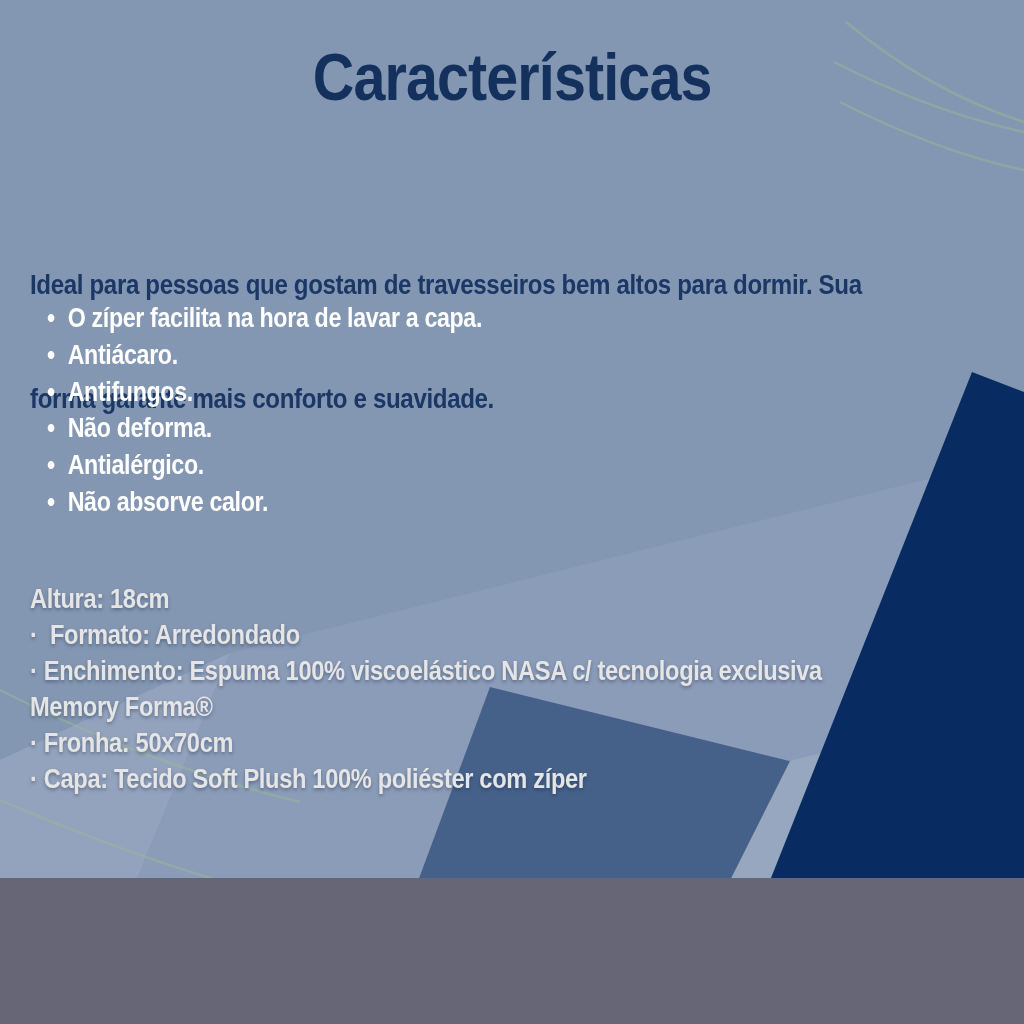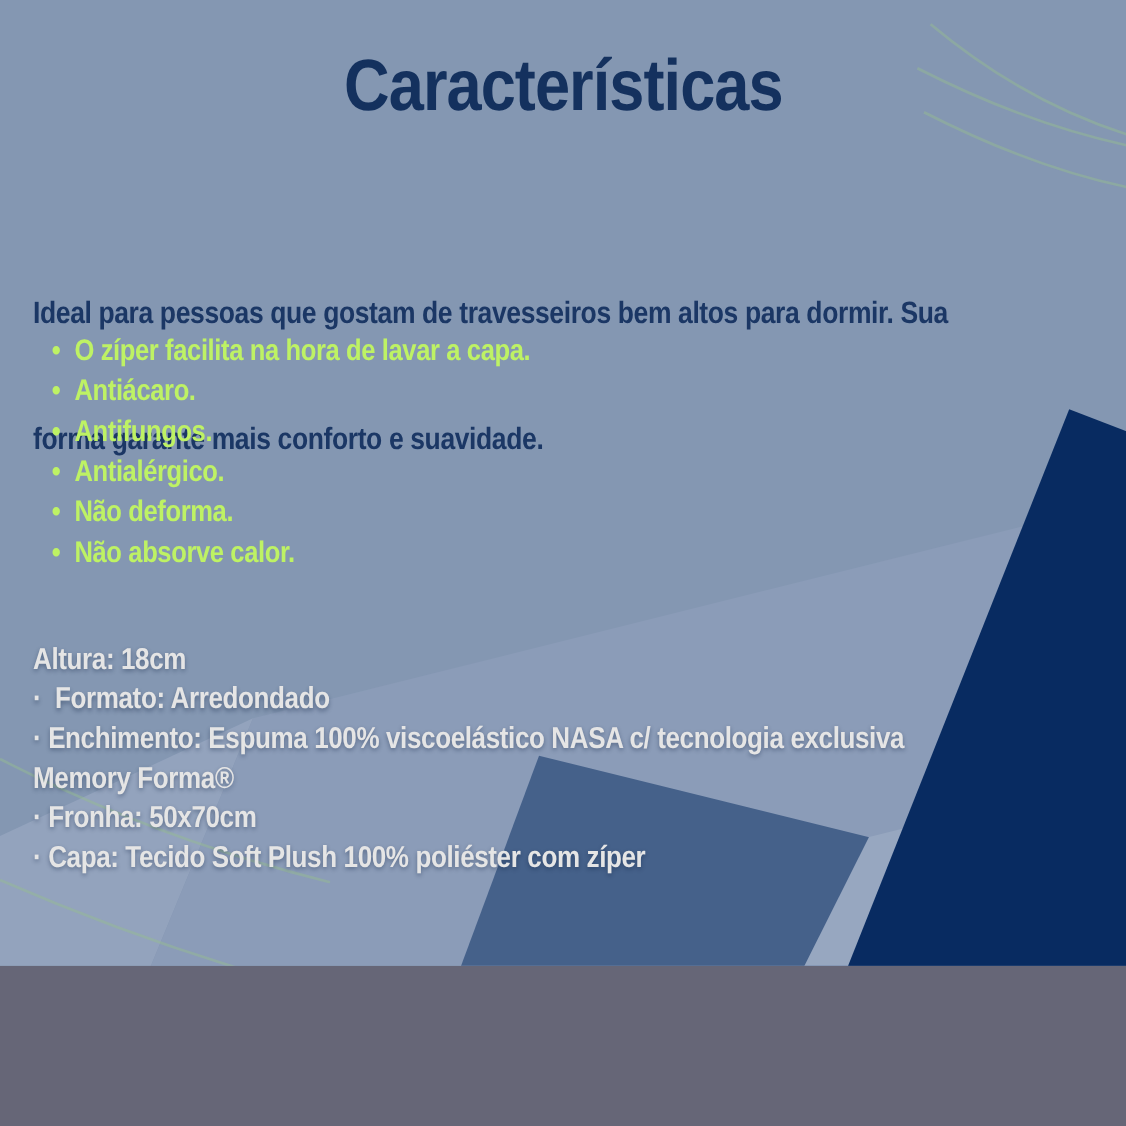--- a/index.html
+++ b/index.html
@@ -18,21 +18,21 @@
   .title .squeezeC{display:inline-block;transform:scaleX(.87);transform-origin:center;}
 
   .intro{
     position:absolute;left:30px;top:190px;color:#1B3765;
     font-size:28px;font-weight:700;line-height:38px;white-space:pre;
   }
   .squeeze{display:inline-block;transform:scaleX(.86);transform-origin:left center;letter-spacing:-.4px;}
 
   .bullets{
     position:absolute;left:47px;top:300px;margin:0;padding:0;list-style:none;
-    color:#bef264;font-size:27px;font-weight:700;
+    color:#ffffff;font-size:27px;font-weight:700;
   }
   .bullets li{line-height:36.8px;white-space:pre;}
   .dot{margin-right:15px;}
 
   .specs{
     position:absolute;left:30px;top:581px;color:#e5e5e5;
     font-size:27.5px;font-weight:700;
   }
   .spec-line{
     line-height:35.9px;white-space:pre;
@@ -77,22 +77,22 @@
 
   <div class="intro">
     <div><span class="squeeze">Ideal para pessoas que gostam de travesseiros bem altos para dormir. Sua</span></div>
     <div><span class="squeeze">forma garante mais conforto e suavidade.</span></div>
   </div>
 
   <ul class="bullets">
     <li><span class="squeeze"><span class="dot">•</span><span>O zíper facilita na hora de lavar a capa.</span></span></li>
     <li><span class="squeeze"><span class="dot">•</span><span>Antiácaro.</span></span></li>
     <li><span class="squeeze"><span class="dot">•</span><span>Antifungos.</span></span></li>
+    <li><span class="squeeze"><span class="dot">•</span><span>Não deforma.</span></span></li>
     <li><span class="squeeze"><span class="dot">•</span><span>Antialérgico.</span></span></li>
-    <li><span class="squeeze"><span class="dot">•</span><span>Não deforma.</span></span></li>
     <li><span class="squeeze"><span class="dot">•</span><span>Não absorve calor.</span></span></li>
   </ul>
 
   <div class="specs">
     <div class="spec-line"><span class="squeeze">Altura: 18cm</span></div>
     <div class="spec-line"><span class="squeeze">·  Formato: Arredondado</span></div>
     <div class="spec-line"><span class="squeeze">· Enchimento: Espuma 100% viscoelástico NASA c/ tecnologia exclusiva</span></div>
     <div class="spec-line"><span class="squeeze">Memory Forma®</span></div>
     <div class="spec-line"><span class="squeeze">· Fronha: 50x70cm</span></div>
     <div class="spec-line"><span class="squeeze">· Capa: Tecido Soft Plush 100% poliéster com zíper</span></div>

